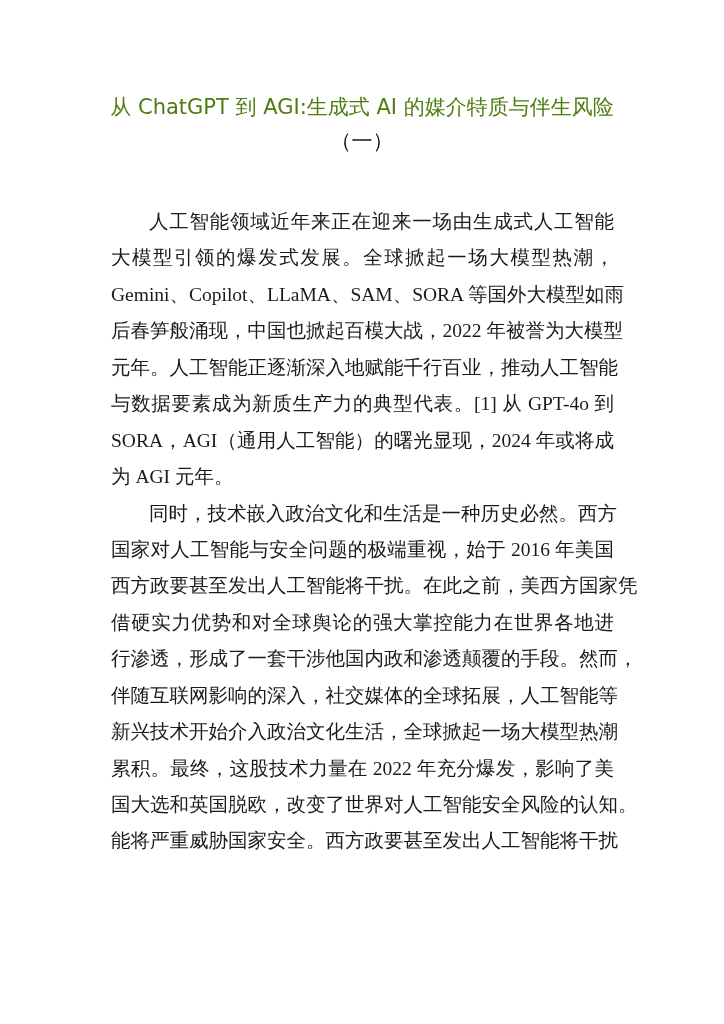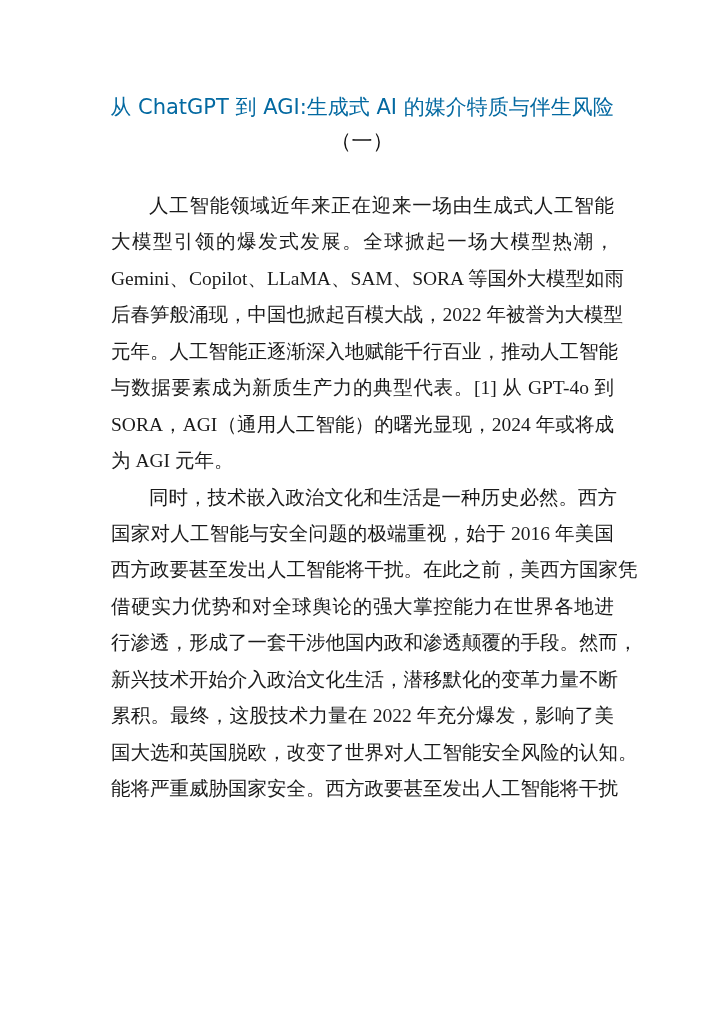--- a/index.html
+++ b/index.html
@@ -23,39 +23,39 @@
     .title {
       position: absolute;
       left: 0;
       width: 724px;
       top: 92px;
       text-align: center;
       font-family: "DejaVu Sans", sans-serif;
       font-size: 21px;
       line-height: 30px;
       letter-spacing: 0px;
-      color: #0369a1;
+      color: #4d7c0f;
       white-space: nowrap;
     }
     .subtitle {
       position: absolute;
       left: 0;
       width: 724px;
       top: 126px;
       text-align: center;
       font-family: "DejaVu Sans", sans-serif;
       font-size: 21px;
       line-height: 30px;
       color: #111111;
     }
     .body-text {
       position: absolute;
       left: 111px;
       width: 503px;
-      top: 188px;
+      top: 204px;
       font-family: "Liberation Serif", "DejaVu Serif", serif;
       font-size: 19.5px;
       color: #1a1a1a;
     }
     .line {
       display: block;
       height: 36.45px;
       line-height: 36.45px;
       white-space: nowrap;
       text-align: justify;
@@ -86,20 +86,21 @@
       <span class="line">与数据要素成为新质生产力的典型代表。[1] 从 GPT-4o 到</span>
       <span class="line">SORA，AGI（通用人工智能）的曙光显现，2024 年或将成</span>
       <span class="line last">为 AGI 元年。</span>
     </div>
     <div>
       <span class="line indent">同时，技术嵌入政治文化和生活是一种历史必然。西方</span>
       <span class="line">国家对人工智能与安全问题的极端重视，始于 2016 年美国</span>
       <span class="line">西方政要甚至发出人工智能将干扰。在此之前，美西方国家凭</span>
       <span class="line">借硬实力优势和对全球舆论的强大掌控能力在世界各地进</span>
       <span class="line">行渗透，形成了一套干涉他国内政和渗透颠覆的手段。然而，</span>
-      <span class="line">新兴技术开始介入政治文化生活，潜移默化的变革力量不断</span>
+      <span class="line">伴随互联网影响的深入，社交媒体的全球拓展，人工智能等</span>
+      <span class="line">新兴技术开始介入政治文化生活，全球掀起一场大模型热潮</span>
       <span class="line">累积。最终，这股技术力量在 2022 年充分爆发，影响了美</span>
       <span class="line">国大选和英国脱欧，改变了世界对人工智能安全风险的认知。</span>
       <span class="line">能将严重威胁国家安全。西方政要甚至发出人工智能将干扰</span>
     </div>
   </div>
 
 </div>
 
 </body></html>

